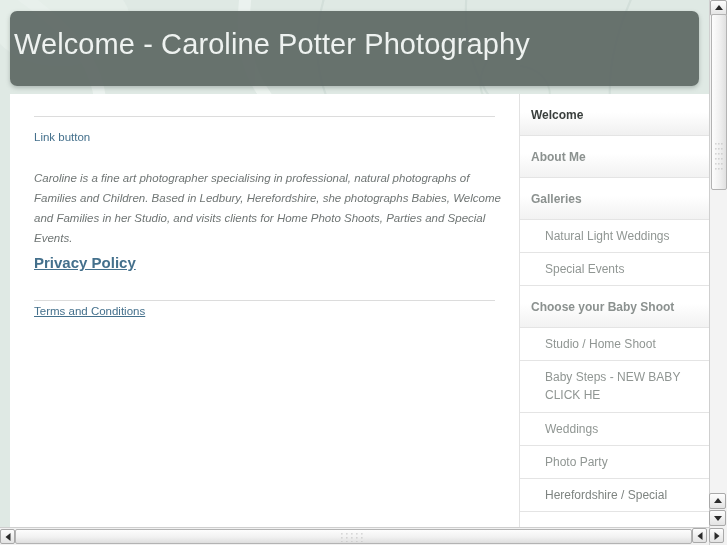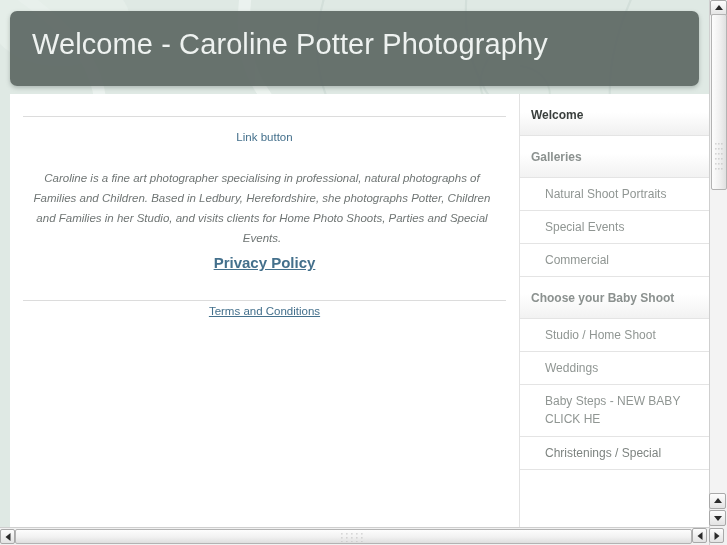--- a/index.html
+++ b/index.html
@@ -49,21 +49,21 @@
     top: 11px;
     width: 689px;
     height: 75px;
     background: rgba(94,104,100,0.93);
     border-radius: 7px;
     box-shadow: 0 2px 4px rgba(80,95,90,0.35);
     box-sizing: border-box;
   }
   #site-title {
     position: absolute;
-    left: 22px;
+    left: 4px;
     top: 17px;
     font-size: 29px;
     color: #eef2f0;
     letter-spacing: 0.1px;
     white-space: nowrap;
     font-weight: normal;
     margin: 0;
   }
 
   
@@ -71,22 +71,21 @@
     position: absolute;
     left: 10px;
     top: 94px;
     width: 509px;
     height: 436px;
     background: #ffffff;
     box-sizing: border-box;
   }
   #content-inner {
     position: relative;
-    padding: 0 13px;
-    text-align: center;
+    padding: 0 24px;
   }
   .hr-rule {
     border: 0;
     border-top: 1px solid #dcdcdc;
     margin: 22px 0 0 0;
     height: 0;
   }
   #link-button {
     display: inline-block;
     margin-top: 14px;
@@ -327,57 +326,60 @@
     </svg>
 
     <div id="header-banner">
       <h1 id="site-title">Welcome - Caroline Potter Photography</h1>
     </div>
 
     <div id="content-panel">
       <div id="content-inner">
         <hr class="hr-rule">
         <a id="link-button" href="#">Link button</a>
-        <p id="intro-paragraph">Caroline is a fine art photographer specialising in professional, natural photographs of Families and Children. Based in Ledbury, Herefordshire, she photographs Potter, Children and Families in her Studio, and visits clients for Home Photo Shoots, Parties and Special Events.</p>
+        <p id="intro-paragraph">Caroline is a fine art photographer specialising in professional, natural photographs of Families and Children. Based in Ledbury, Herefordshire, she photographs Babies, Welcome and Families in her Studio, and visits clients for Home Photo Shoots, Parties and Special Events.</p>
         <a id="privacy-policy" href="#">Privacy Policy</a>
         <hr id="rule-two">
         <a id="terms-link" href="#">Terms and Conditions</a>
       </div>
     </div>
 
     <nav id="sidebar">
         <div class="nav-item top active">
           <span class="nav-label">Welcome</span>
         </div>
         <div class="nav-item top">
+          <span class="nav-label">About Me</span>
+        </div>
+        <div class="nav-item top">
           <span class="nav-label">Galleries</span>
         </div>
         <div class="nav-item sub">
-          <span class="nav-label">Natural Shoot Portraits</span>
+          <span class="nav-label">Natural Light Weddings</span>
         </div>
         <div class="nav-item sub">
           <span class="nav-label">Special Events</span>
         </div>
-        <div class="nav-item sub">
-          <span class="nav-label">Commercial</span>
-        </div>
         <div class="nav-item top">
           <span class="nav-label">Choose your Baby Shoot</span>
         </div>
         <div class="nav-item sub">
           <span class="nav-label">Studio / Home Shoot</span>
         </div>
+        <div class="nav-item sub two-line">
+          <span class="nav-label">Baby Steps - NEW BABY CLICK HE</span>
+        </div>
         <div class="nav-item sub">
           <span class="nav-label">Weddings</span>
         </div>
-        <div class="nav-item sub two-line">
-          <span class="nav-label">Baby Steps - NEW BABY CLICK HE</span>
+        <div class="nav-item sub">
+          <span class="nav-label">Photo Party</span>
         </div>
         <div class="nav-item sub clipped">
-          <span class="nav-label">Christenings / Special</span>
+          <span class="nav-label">Herefordshire / Special</span>
         </div>
       </nav>
 
   </div>
 
   <div id="vscroll">
     <div id="vscroll-trough" class="sb-track"></div>
     <div class="arrow-btn" style="left:0;top:0;">
       <span class="tri up"></span>
     </div>

